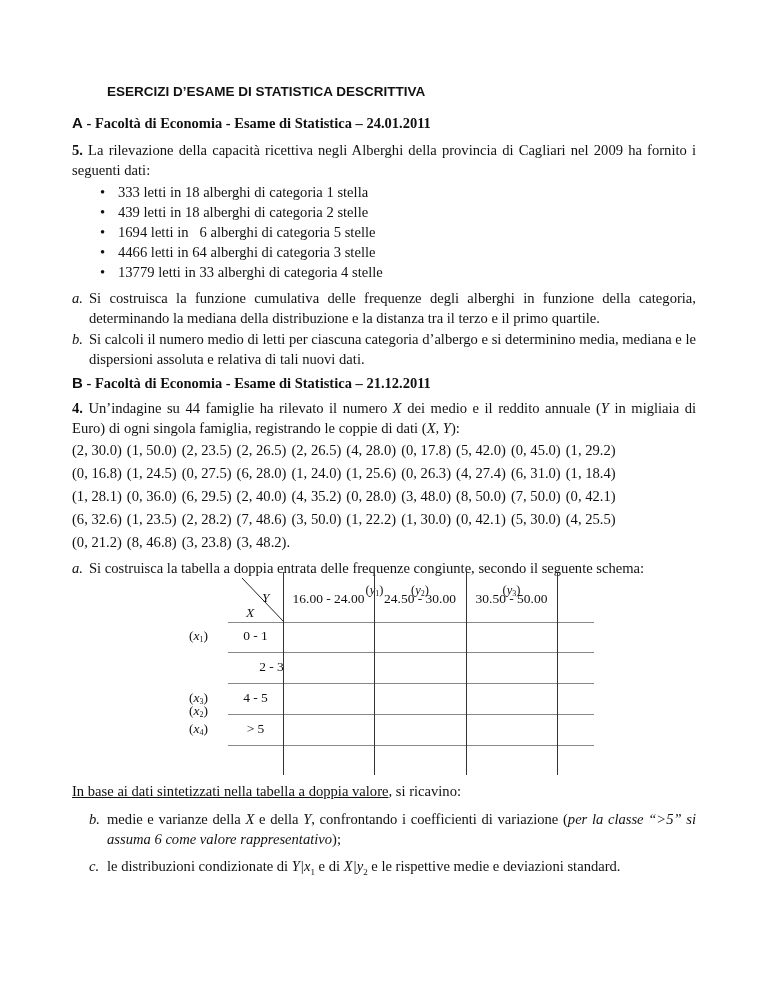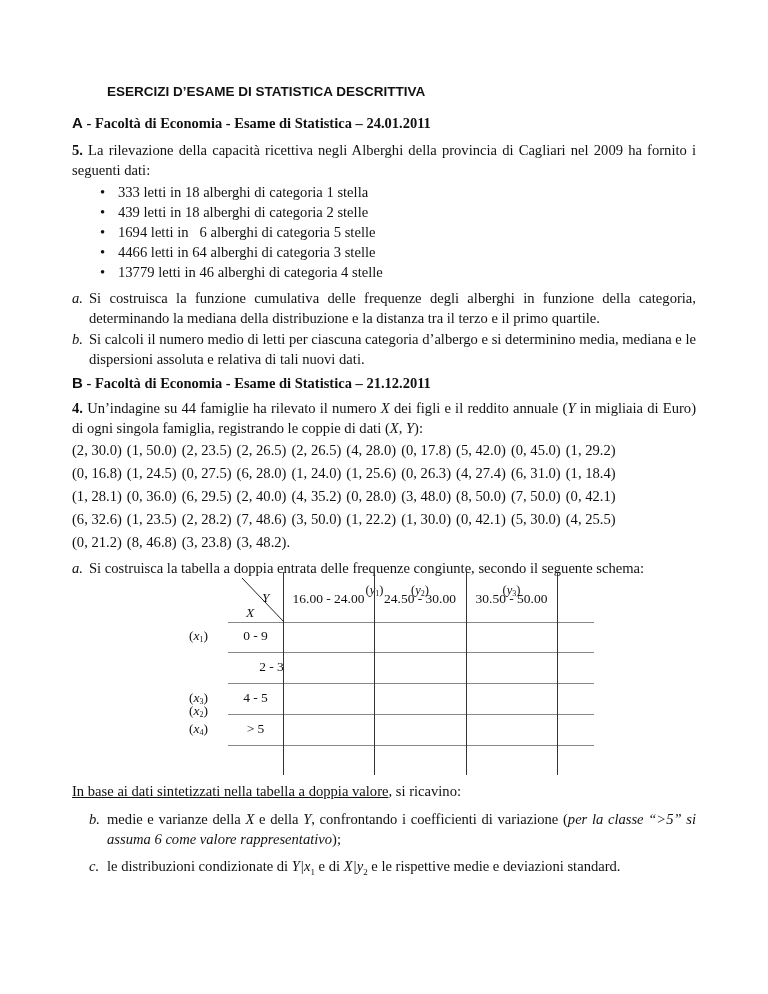--- a/index.html
+++ b/index.html
@@ -55,38 +55,38 @@
 <div class="abs serif bullet" style="top:224px;">
     <span class="dot">•</span>
     <span class="txt">1694 letti in   6 alberghi di categoria 5 stelle</span>
   </div>
 <div class="abs serif bullet" style="top:244px;">
     <span class="dot">•</span>
     <span class="txt">4466 letti in 64 alberghi di categoria 3 stelle</span>
   </div>
 <div class="abs serif bullet" style="top:264px;">
     <span class="dot">•</span>
-    <span class="txt">13779 letti in 46 alberghi di categoria 4 stelle</span>
+    <span class="txt">13779 letti in 33 alberghi di categoria 4 stelle</span>
   </div>
 
 <div class="abs serif item" style="top:288px;">
   <span class="lbl">a.</span>
   <span class="body">Si costruisca la funzione cumulativa delle frequenze degli alberghi in funzione della categoria, determinando la mediana della distribuzione e la distanza tra il terzo e il primo quartile.</span>
 </div>
 <div class="abs serif item" style="top:329px;">
   <span class="lbl">b.</span>
   <span class="body">Si calcoli il numero medio di letti per ciascuna categoria d’albergo e si determinino media, mediana e le dispersioni assoluta e relativa di tali nuovi dati.</span>
 </div>
 
 <div class="abs sec-head" style="top:374px;">
   <span class="letter">B</span><span class="rest"> - Facoltà di Economia - Esame di Statistica – 21.12.2011</span>
 </div>
 
 <div class="abs serif para" style="top:398px; text-align: justify;">
-  <span class="num">4.</span><span> Un’indagine su 44 famiglie ha rilevato il numero </span><span class="ital">X</span><span> dei figli e il reddito annuale (</span><span class="ital">Y</span><span> in migliaia di Euro) di ogni singola famiglia, registrando le coppie di dati (</span><span class="ital">X, Y</span><span>):</span>
+  <span class="num">4.</span><span> Un’indagine su 44 famiglie ha rilevato il numero </span><span class="ital">X</span><span> dei medio e il reddito annuale (</span><span class="ital">Y</span><span> in migliaia di Euro) di ogni singola famiglia, registrando le coppie di dati (</span><span class="ital">X, Y</span><span>):</span>
 </div>
 
 <div id="data-rows">
     <div class="abs serif data-row" style="top: 442px;"><span class="pair">(2, 30.0)</span><span class="pair">(1, 50.0)</span><span class="pair">(2, 23.5)</span><span class="pair">(2, 26.5)</span><span class="pair">(2, 26.5)</span><span class="pair">(4, 28.0)</span><span class="pair">(0, 17.8)</span><span class="pair">(5, 42.0)</span><span class="pair">(0, 45.0)</span><span class="pair">(1, 29.2)</span></div>
     <div class="abs serif data-row" style="top: 465px;"><span class="pair">(0, 16.8)</span><span class="pair">(1, 24.5)</span><span class="pair">(0, 27.5)</span><span class="pair">(6, 28.0)</span><span class="pair">(1, 24.0)</span><span class="pair">(1, 25.6)</span><span class="pair">(0, 26.3)</span><span class="pair">(4, 27.4)</span><span class="pair">(6, 31.0)</span><span class="pair">(1, 18.4)</span></div>
     <div class="abs serif data-row" style="top: 488px;"><span class="pair">(1, 28.1)</span><span class="pair">(0, 36.0)</span><span class="pair">(6, 29.5)</span><span class="pair">(2, 40.0)</span><span class="pair">(4, 35.2)</span><span class="pair">(0, 28.0)</span><span class="pair">(3, 48.0)</span><span class="pair">(8, 50.0)</span><span class="pair">(7, 50.0)</span><span class="pair">(0, 42.1)</span></div>
     <div class="abs serif data-row" style="top: 511px;"><span class="pair">(6, 32.6)</span><span class="pair">(1, 23.5)</span><span class="pair">(2, 28.2)</span><span class="pair">(7, 48.6)</span><span class="pair">(3, 50.0)</span><span class="pair">(1, 22.2)</span><span class="pair">(1, 30.0)</span><span class="pair">(0, 42.1)</span><span class="pair">(5, 30.0)</span><span class="pair">(4, 25.5)</span></div>
     <div class="abs serif data-row" style="top: 534px;"><span class="pair">(0, 21.2)</span><span class="pair">(8, 46.8)</span><span class="pair">(3, 23.8)</span><span class="pair">(3, 48.2).</span></div>
   </div>
 
@@ -105,21 +105,21 @@
     <line x1="4" y1="2" x2="46" y2="46" stroke="#222" stroke-width="1"></line>
   </svg>
   <div class="abs serif ital tbl-text" style="left:262px; top:590px;">Y</div>
   <div class="abs serif ital tbl-text" style="left:246px; top:605px;">X</div>
 
   <div class="abs serif tbl-text" style="left:283px; width:91px; top:591px;">16.00 - 24.00</div>
   <div class="abs serif tbl-text" style="left:374px; width:92px; top:591px;">24.50 - 30.00</div>
   <div class="abs serif tbl-text" style="left:466px; width:91px; top:591px;">30.50 - 50.00</div>
 
   <div class="abs serif xlab" style="left:189px; top:628px;">(<span class="ital">x</span><sub>1</sub>)</div>
-  <div class="abs serif tbl-text" style="left:228px; width:55px; top:628px;">0 - 9</div>
+  <div class="abs serif tbl-text" style="left:228px; width:55px; top:628px;">0 - 1</div>
   <div class="abs serif xlab" style="left:189px; top:659px;margin-top:44px;">(<span class="ital">x</span><sub>2</sub>)</div>
   <div class="abs serif tbl-text" style="left:244px; width:55px; top:659px;">2 - 3</div>
   <div class="abs serif xlab" style="left:189px; top:690px;">(<span class="ital">x</span><sub>3</sub>)</div>
   <div class="abs serif tbl-text" style="left:228px; width:55px; top:690px;">4 - 5</div>
   <div class="abs serif xlab" style="left:189px; top:721px;">(<span class="ital">x</span><sub>4</sub>)</div>
   <div class="abs serif tbl-text" style="left:228px; width:55px; top:721px;">&gt; 5</div>
 
   <div class="tbl-line tbl-h" style="left:228px; width:366px; top:622px;"></div>
   <div class="tbl-line tbl-h" style="left:228px; width:366px; top:652px;"></div>
   <div class="tbl-line tbl-h" style="left:228px; width:366px; top:683px;"></div>

